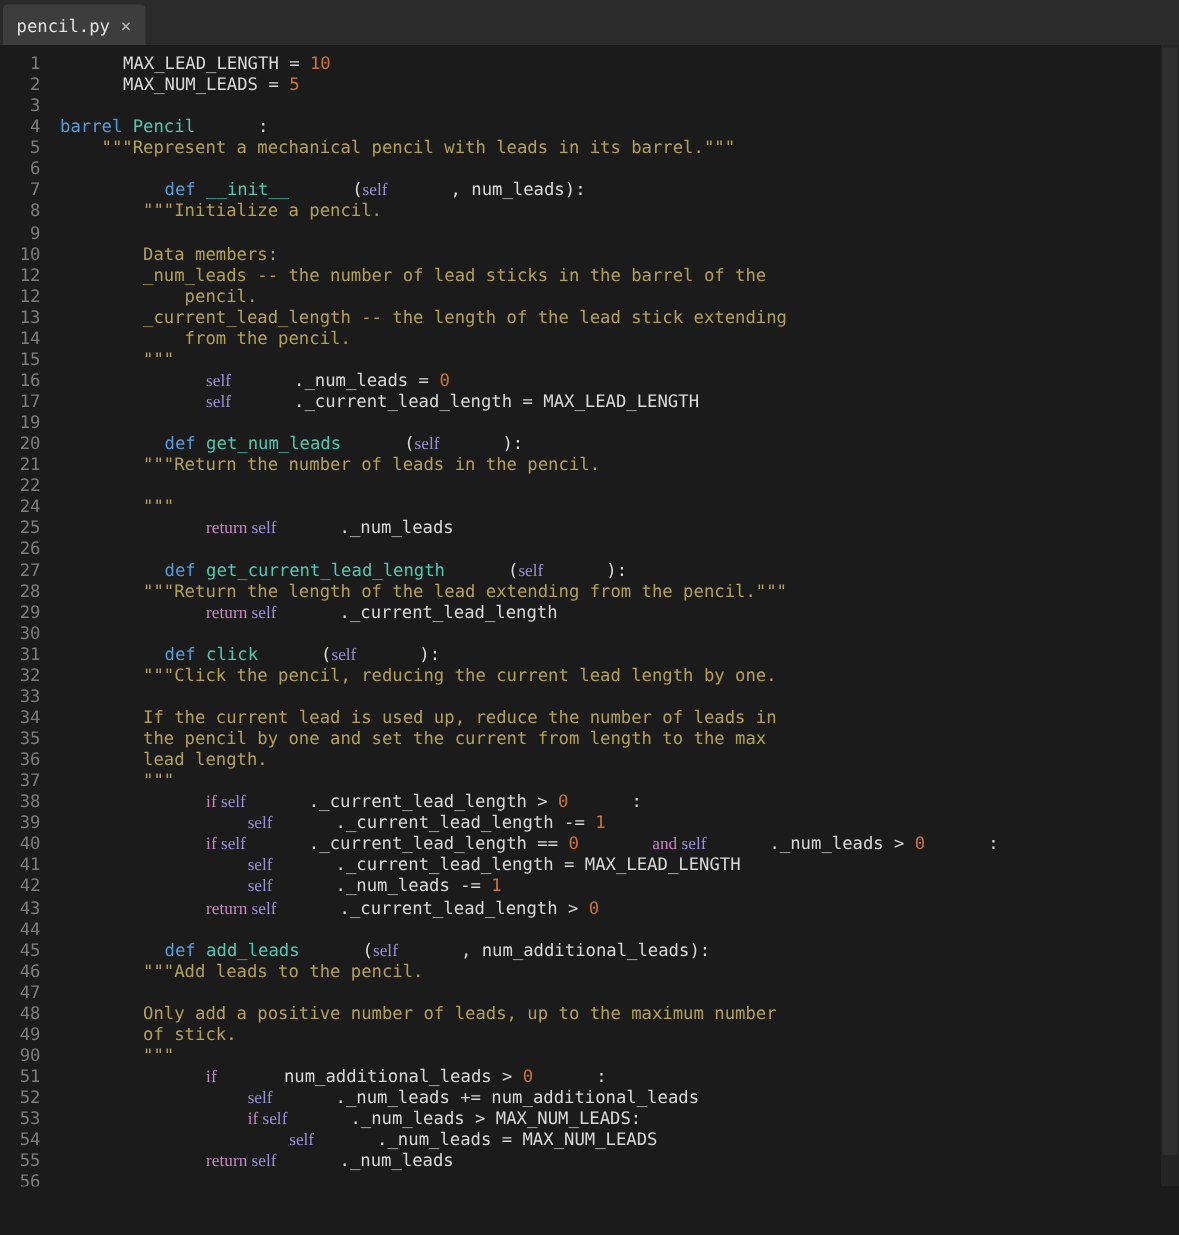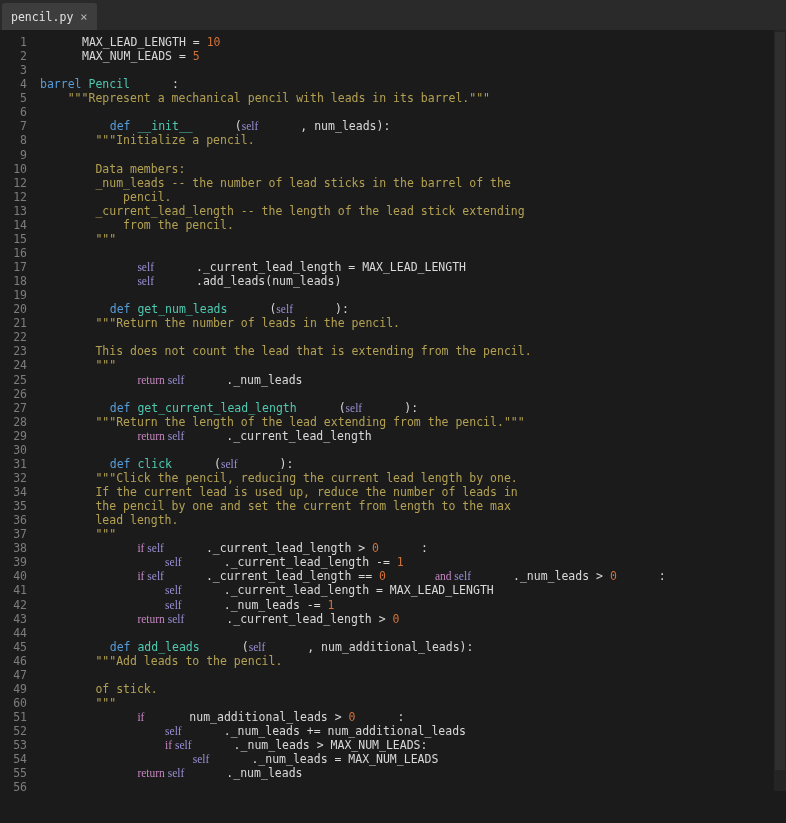--- a/index.html
+++ b/index.html
@@ -118,50 +118,43 @@
         <div class="line">
           <span class="ln">14</span>
           <span class="code"><span class="tk-str">            from the pencil.</span></span>
         </div>
         <div class="line">
           <span class="ln">15</span>
           <span class="code"><span class="tk-str">        """</span></span>
         </div>
         <div class="line">
           <span class="ln">16</span>
+          <span class="code"><span class="tk-p">        </span><span class="tk-slf">self</span><span class="tk-p">._num_leads = </span><span class="tk-num">0</span></span>
         </div>
         <div class="line">
           <span class="ln">17</span>
           <span class="code"><span class="tk-p">        </span><span class="tk-slf">self</span><span class="tk-p">._current_lead_length = MAX_LEAD_LENGTH</span></span>
         </div>
         <div class="line">
-          <span class="ln">18</span>
-          <span class="code"><span class="tk-p">        </span><span class="tk-slf">self</span><span class="tk-p">.add_leads(num_leads)</span></span>
-        </div>
-        <div class="line">
           <span class="ln">19</span>
           <span class="code"></span>
         </div>
         <div class="line">
           <span class="ln">20</span>
           <span class="code"><span class="tk-p">    </span><span class="tk-kw">def </span><span class="tk-fn">get_num_leads</span><span class="tk-p">(</span><span class="tk-slf">self</span><span class="tk-p">):</span></span>
         </div>
         <div class="line">
           <span class="ln">21</span>
           <span class="code"><span class="tk-str">        """Return the number of leads in the pencil.</span></span>
         </div>
         <div class="line">
           <span class="ln">22</span>
           <span class="code"></span>
         </div>
         <div class="line">
-          <span class="ln">23</span>
-          <span class="code"><span class="tk-str">        This does not count the lead that is extending from the pencil.</span></span>
-        </div>
-        <div class="line">
           <span class="ln">24</span>
           <span class="code"><span class="tk-str">        """</span></span>
         </div>
         <div class="line">
           <span class="ln">25</span>
           <span class="code"><span class="tk-p">        </span><span class="tk-ctrl">return </span><span class="tk-slf">self</span><span class="tk-p">._num_leads</span></span>
         </div>
         <div class="line">
           <span class="ln">26</span>
           <span class="code"></span>
@@ -184,20 +177,24 @@
         </div>
         <div class="line">
           <span class="ln">31</span>
           <span class="code"><span class="tk-p">    </span><span class="tk-kw">def </span><span class="tk-fn">click</span><span class="tk-p">(</span><span class="tk-slf">self</span><span class="tk-p">):</span></span>
         </div>
         <div class="line">
           <span class="ln">32</span>
           <span class="code"><span class="tk-str">        """Click the pencil, reducing the current lead length by one.</span></span>
         </div>
         <div class="line">
+          <span class="ln">33</span>
+          <span class="code"></span>
+        </div>
+        <div class="line">
           <span class="ln">34</span>
           <span class="code"><span class="tk-str">        If the current lead is used up, reduce the number of leads in</span></span>
         </div>
         <div class="line">
           <span class="ln">35</span>
           <span class="code"><span class="tk-str">        the pencil by one and set the current from length to the max</span></span>
         </div>
         <div class="line">
           <span class="ln">36</span>
           <span class="code"><span class="tk-str">        lead length.</span></span>
@@ -240,25 +237,29 @@
         </div>
         <div class="line">
           <span class="ln">46</span>
           <span class="code"><span class="tk-str">        """Add leads to the pencil.</span></span>
         </div>
         <div class="line">
           <span class="ln">47</span>
           <span class="code"></span>
         </div>
         <div class="line">
+          <span class="ln">48</span>
+          <span class="code"><span class="tk-str">        Only add a positive number of leads, up to the maximum number</span></span>
+        </div>
+        <div class="line">
           <span class="ln">49</span>
           <span class="code"><span class="tk-str">        of stick.</span></span>
         </div>
         <div class="line">
-          <span class="ln">60</span>
+          <span class="ln">90</span>
           <span class="code"><span class="tk-str">        """</span></span>
         </div>
         <div class="line">
           <span class="ln">51</span>
           <span class="code"><span class="tk-p">        </span><span class="tk-ctrl">if </span><span class="tk-p">num_additional_leads &gt; </span><span class="tk-num">0</span><span class="tk-p">:</span></span>
         </div>
         <div class="line">
           <span class="ln">52</span>
           <span class="code"><span class="tk-p">            </span><span class="tk-slf">self</span><span class="tk-p">._num_leads += num_additional_leads</span></span>
         </div>

